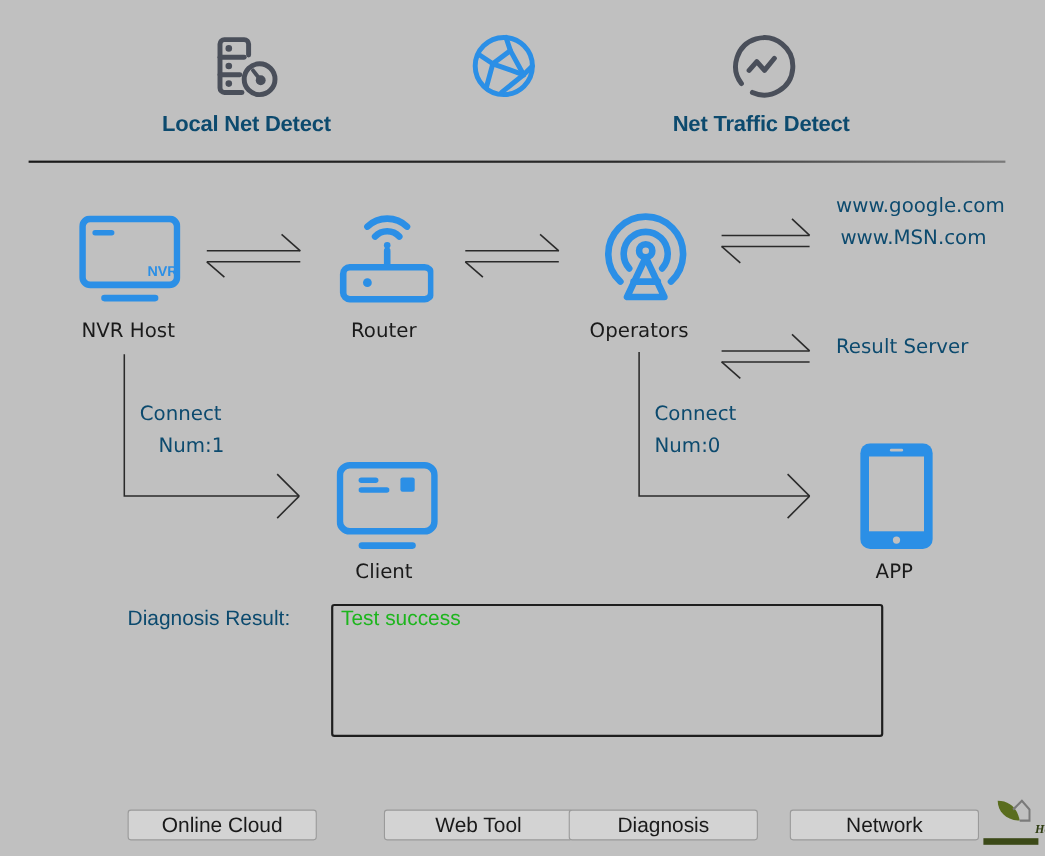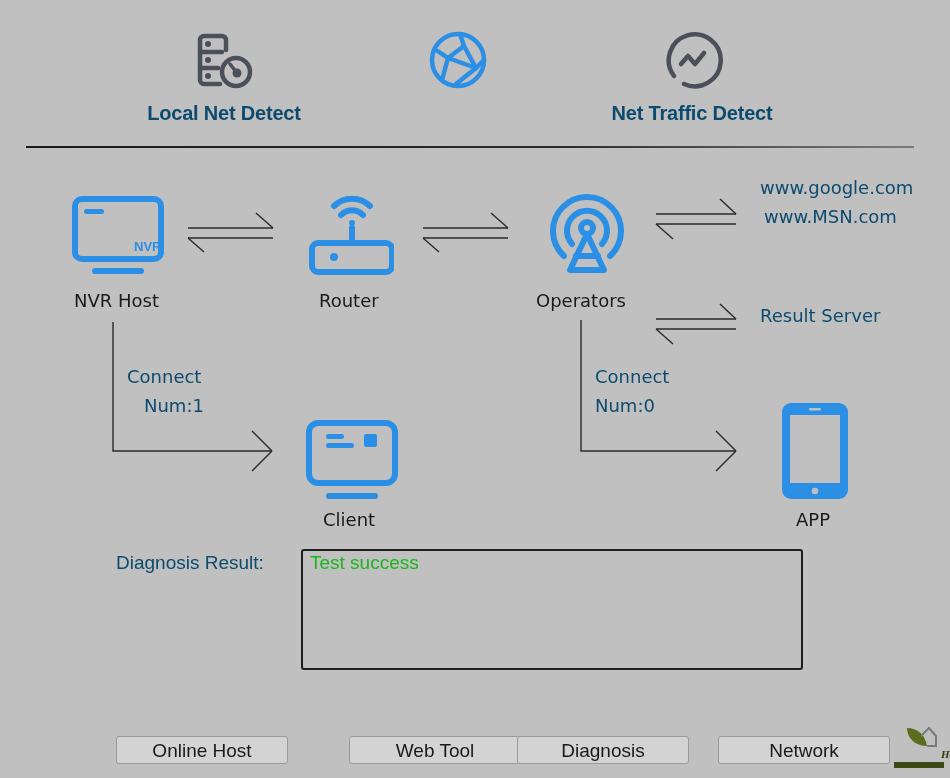--- a/index.html
+++ b/index.html
@@ -184,21 +184,21 @@
   <rect x="27" y="5" width="12" height="2.5" rx="1.2" fill="#c0c0c0"></rect>
   <circle cx="33" cy="88" r="3.3" fill="#c0c0c0"></circle>
 </svg>
 <div class="node-label" style="left:796px;top:509px;">APP</div>
 
 <div class="txt" style="left:116px;top:552px;font-family:'Liberation Sans',sans-serif;font-size:19px;">Diagnosis Result:</div>
 <div class="result-box">
   <div class="result-text" style="font-family:'Liberation Sans',sans-serif;font-size:19px;">Test success</div>
 </div>
 
-<div class="btn" style="left:116px;">Online Host</div>
+<div class="btn" style="left:116px;">Online Cloud</div>
 <div class="btn" style="left:317px;margin-left:32px;">Web Tool</div>
 <div class="btn" style="left:517px;">Diagnosis</div>
 <div class="btn" style="left:718px;text-align:center;">Network</div>
 
 <div class="logo">
   <svg class="abs" style="left:10px;top:0;" width="34" height="24" viewBox="0 0 34 24">
     <path d="M4 4 C14 4 22 10 24 22 C12 22 4 14 4 4 Z" fill="#5a6d1e"></path>
     <path d="M18 12 L26 4 L33 12 L33 22 L24 22" fill="none" stroke="#7a7a7a" stroke-width="2"></path>
   </svg>
   <div class="logo-text">HoGaKi</div>

